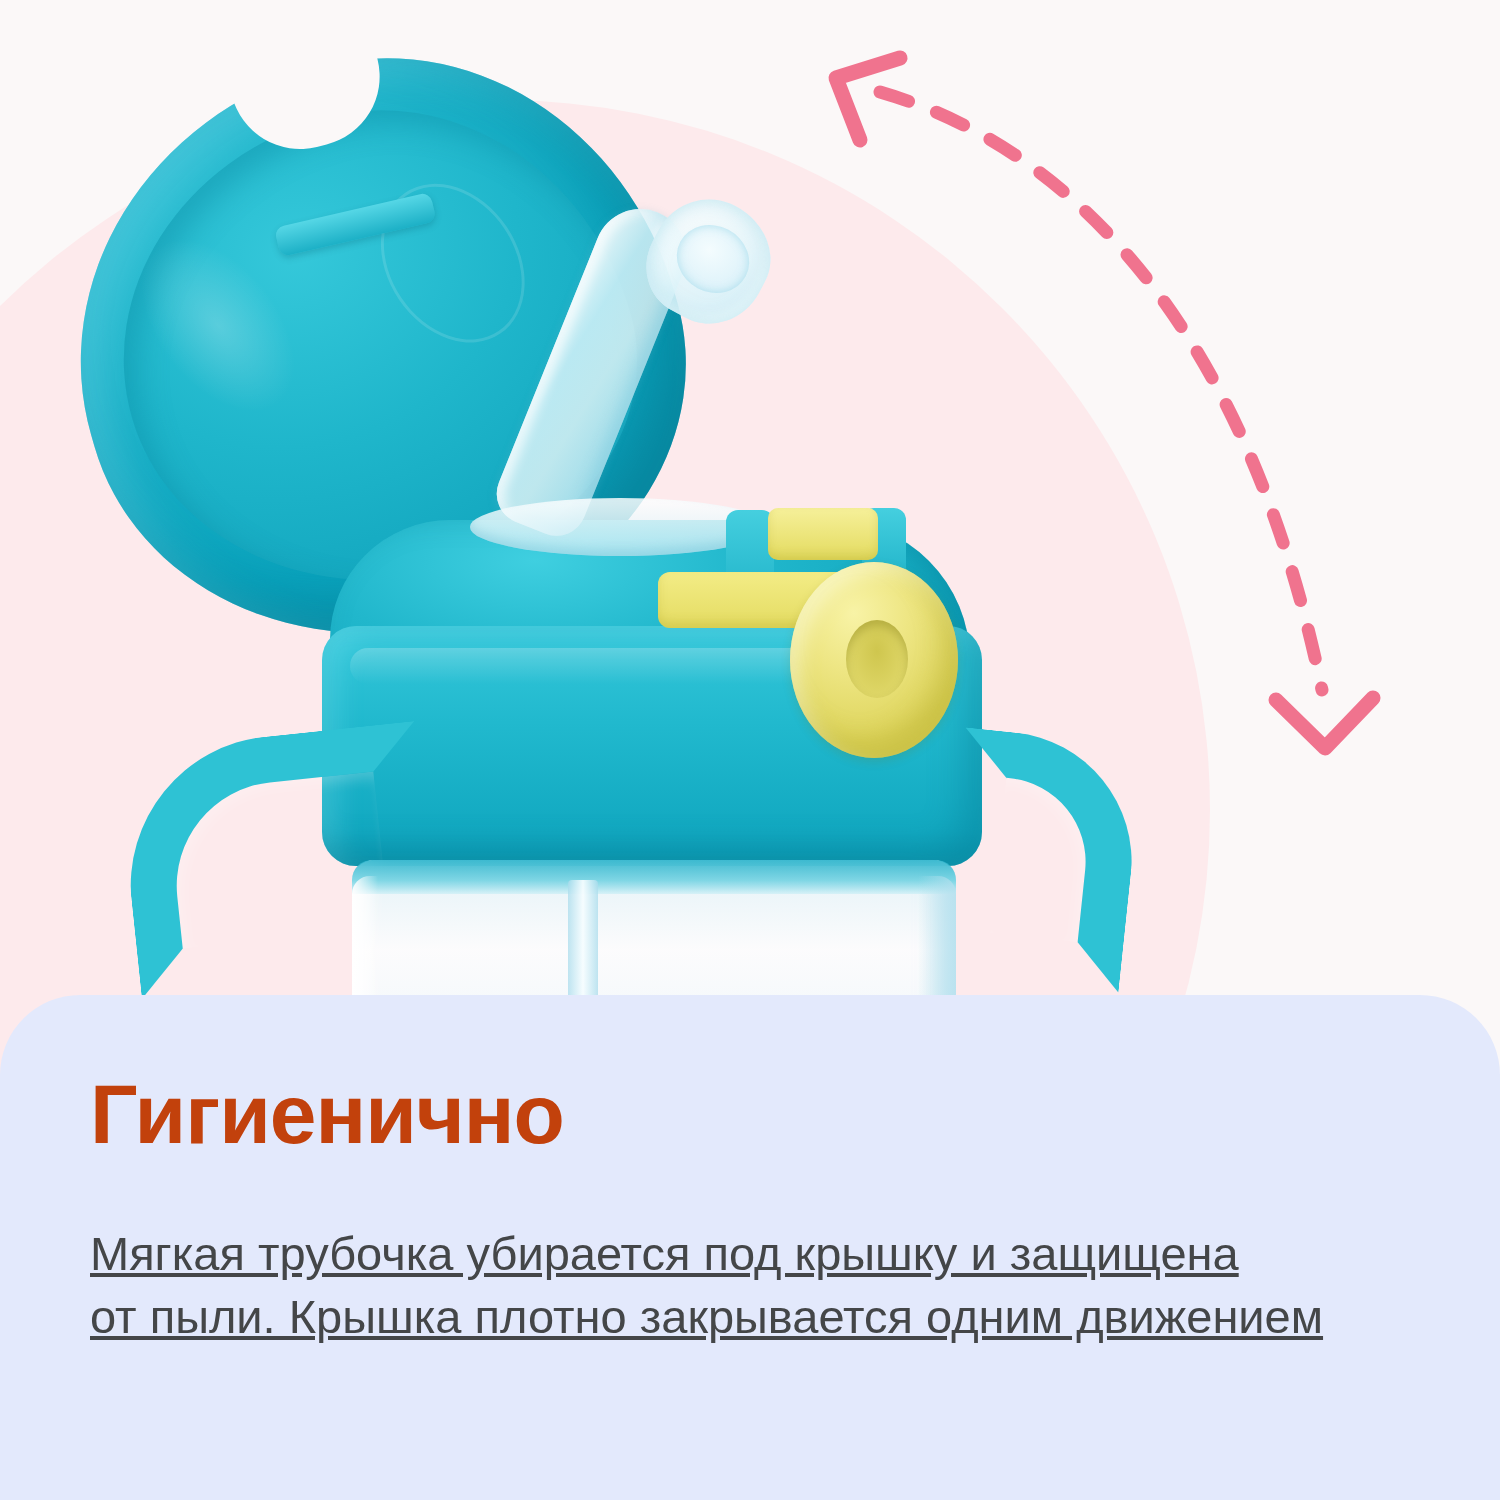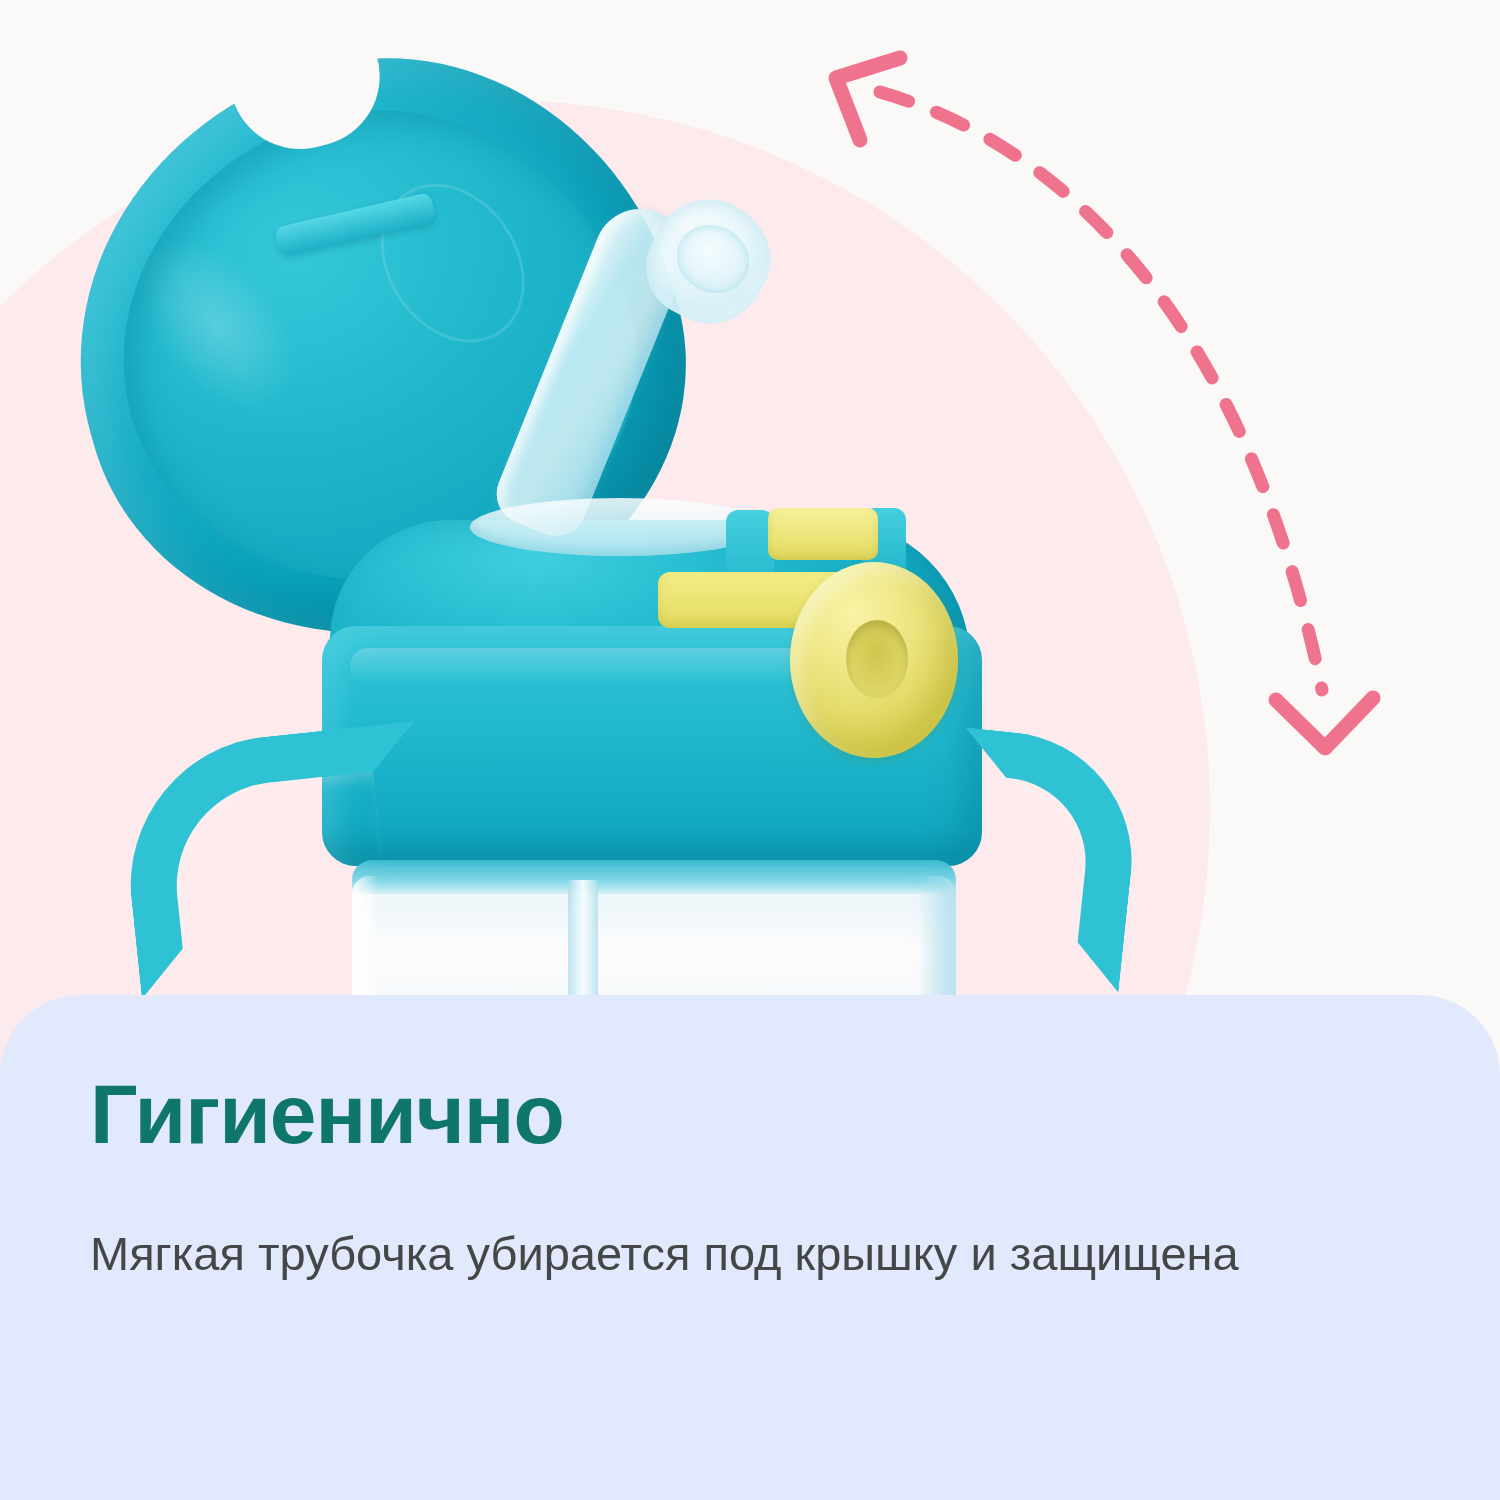--- a/index.html
+++ b/index.html
@@ -286,35 +286,35 @@
     left:0; top:995px;
     width:1500px; height:505px;
     background:#e3e9fc;
     border-radius:80px 80px 0 0;
   }
   .card-title {
     position:absolute;
     left:90px; top:1072px;
     font-size:84px;
     font-weight:700;
-    color:#0f766e;
+    color:#c2410c;
     letter-spacing:-1px;
     line-height:1;
     white-space:nowrap;
   }
   .card-body {
     position:absolute;
     left:90px; top:1222px;
     width:1360px;
     font-size:47px;
     font-weight:400;
     color:#444648;
     line-height:63px;
   }
-  .card-body span { display:block; white-space:nowrap; }
+  .card-body span { display:block; white-space:nowrap;text-decoration:underline; }
 </style>
 </head>
 <body>
 
 <div id="stage">
 
   <div class="pink-circle"></div>
 
   <div class="product">
 
@@ -359,15 +359,16 @@
     <polyline points="900,58 836,78 860,140" fill="none" stroke="#f0738e" stroke-width="15" stroke-linecap="round" stroke-linejoin="round"></polyline>
     <polyline points="1276,700 1325,748 1373,698" fill="none" stroke="#f0738e" stroke-width="15" stroke-linecap="round" stroke-linejoin="round"></polyline>
   </svg>
 
   <div class="card"></div>
 
   <h1 class="card-title">Гигиенично</h1>
 
   <div class="card-body">
     <span>Мягкая трубочка убирается под крышку и защищена</span>
+    <span>от пыли. Крышка плотно закрывается одним движением</span>
   </div>
 
 </div>
 
 </body></html>

